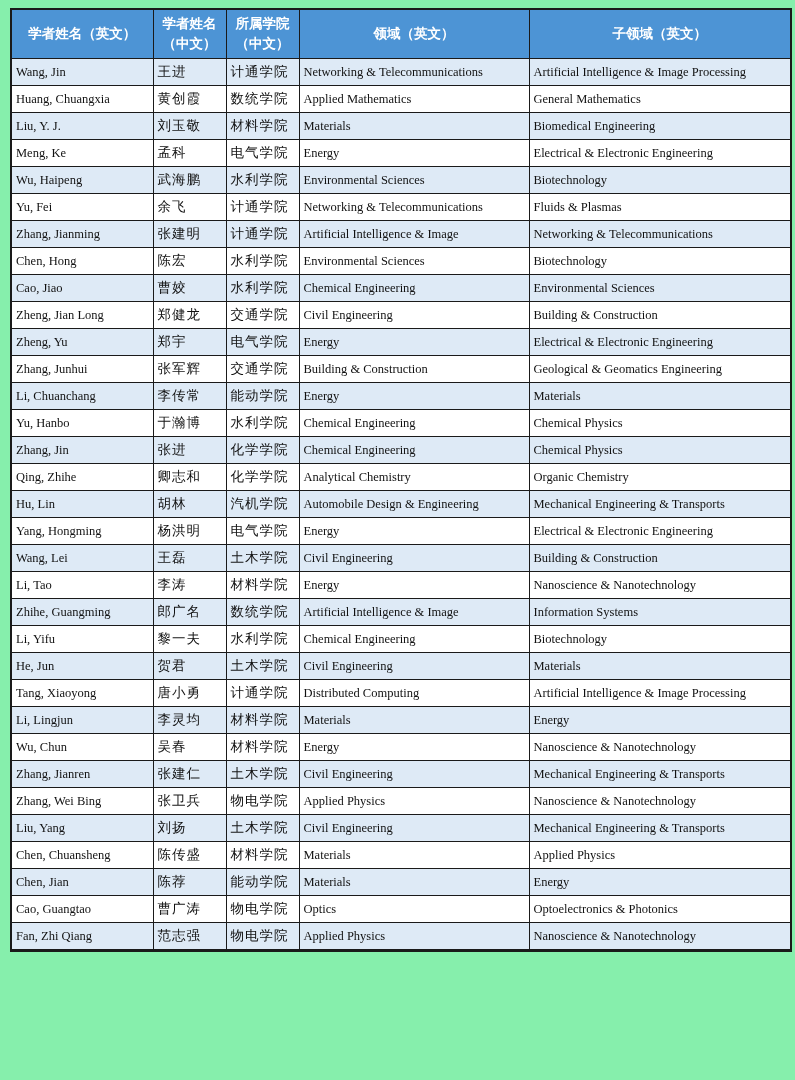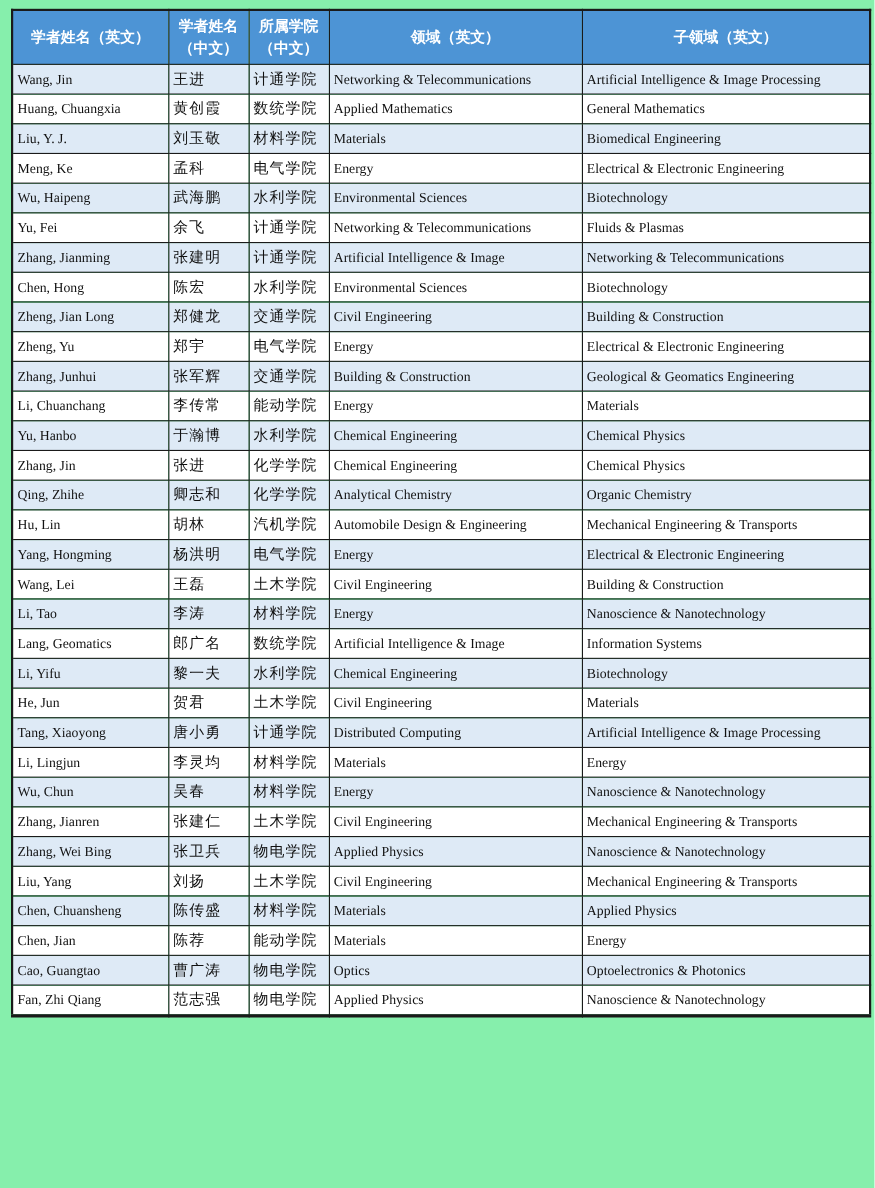--- a/index.html
+++ b/index.html
@@ -140,20 +140,27 @@
           <td class="en">Networking &amp; Telecommunications</td>
         </tr>
         <tr>
           <td class="en">Chen, Hong</td>
           <td class="zh">陈宏</td>
           <td class="zh">水利学院</td>
           <td class="en">Environmental Sciences</td>
           <td class="en">Biotechnology</td>
         </tr>
         <tr>
+          <td class="en">Cao, Jiao</td>
+          <td class="zh">曹姣</td>
+          <td class="zh">水利学院</td>
+          <td class="en">Chemical Engineering</td>
+          <td class="en">Environmental Sciences</td>
+        </tr>
+        <tr>
           <td class="en">Zheng, Jian Long</td>
           <td class="zh">郑健龙</td>
           <td class="zh">交通学院</td>
           <td class="en">Civil Engineering</td>
           <td class="en">Building &amp; Construction</td>
         </tr>
         <tr>
           <td class="en">Zheng, Yu</td>
           <td class="zh">郑宇</td>
           <td class="zh">电气学院</td>
@@ -217,21 +224,21 @@
           <td class="en">Building &amp; Construction</td>
         </tr>
         <tr>
           <td class="en">Li, Tao</td>
           <td class="zh">李涛</td>
           <td class="zh">材料学院</td>
           <td class="en">Energy</td>
           <td class="en">Nanoscience &amp; Nanotechnology</td>
         </tr>
         <tr>
-          <td class="en">Lang, Geomatics</td>
+          <td class="en">Zhihe, Guangming</td>
           <td class="zh">郎广名</td>
           <td class="zh">数统学院</td>
           <td class="en">Artificial Intelligence &amp; Image</td>
           <td class="en">Information Systems</td>
         </tr>
         <tr>
           <td class="en">Li, Yifu</td>
           <td class="zh">黎一夫</td>
           <td class="zh">水利学院</td>
           <td class="en">Chemical Engineering</td>

